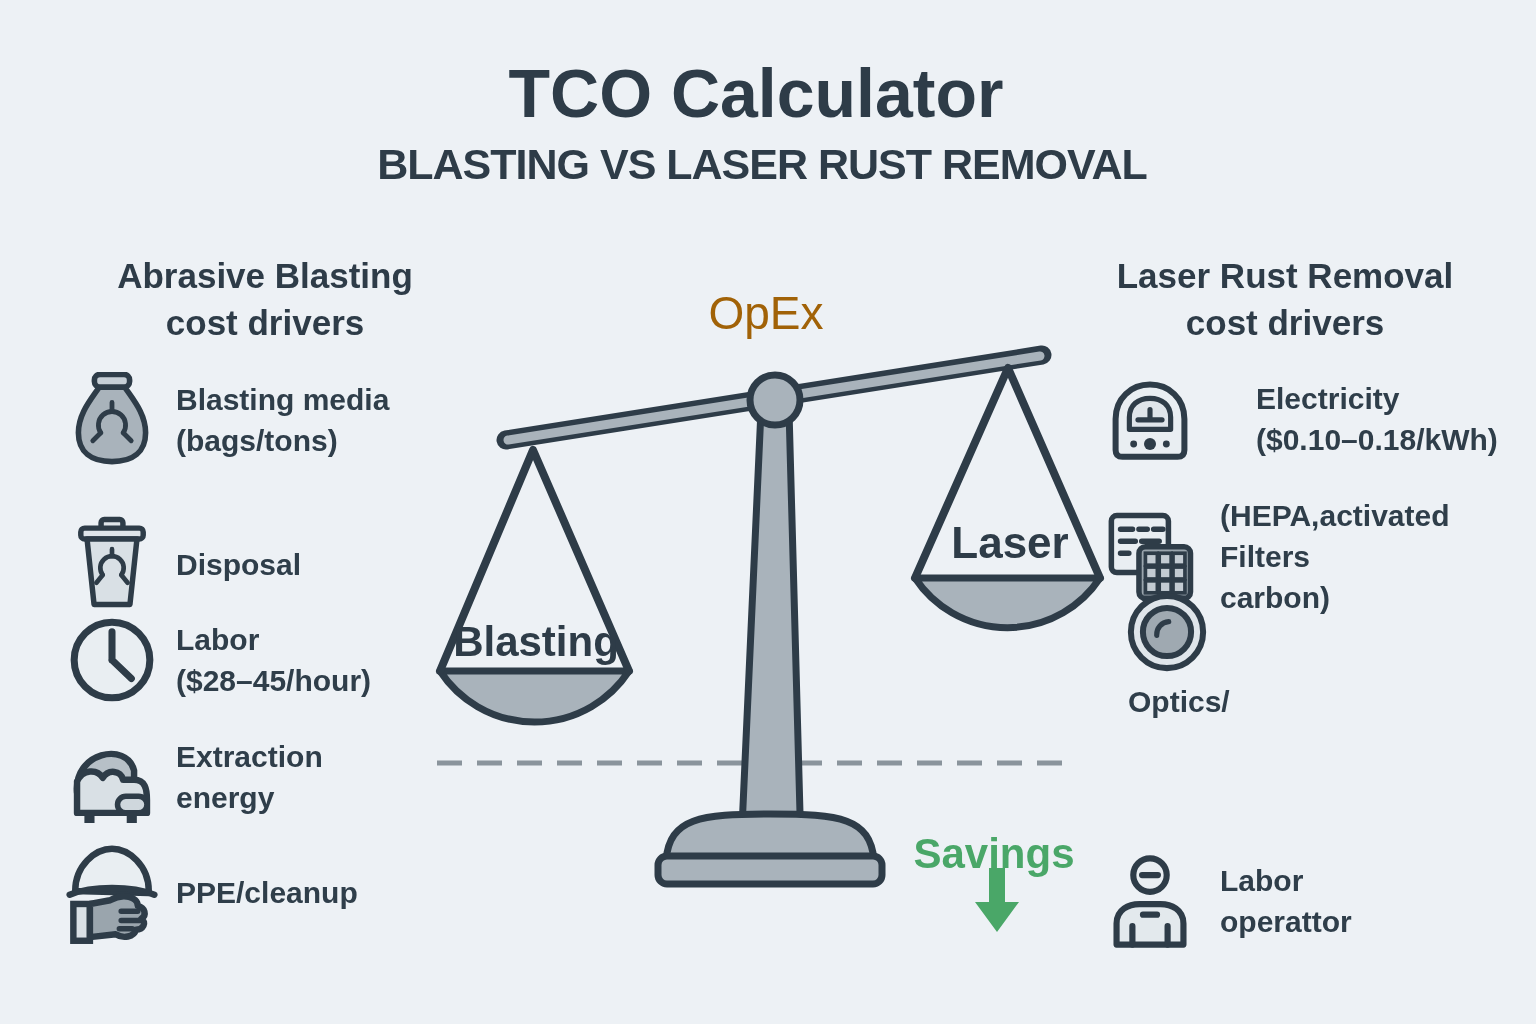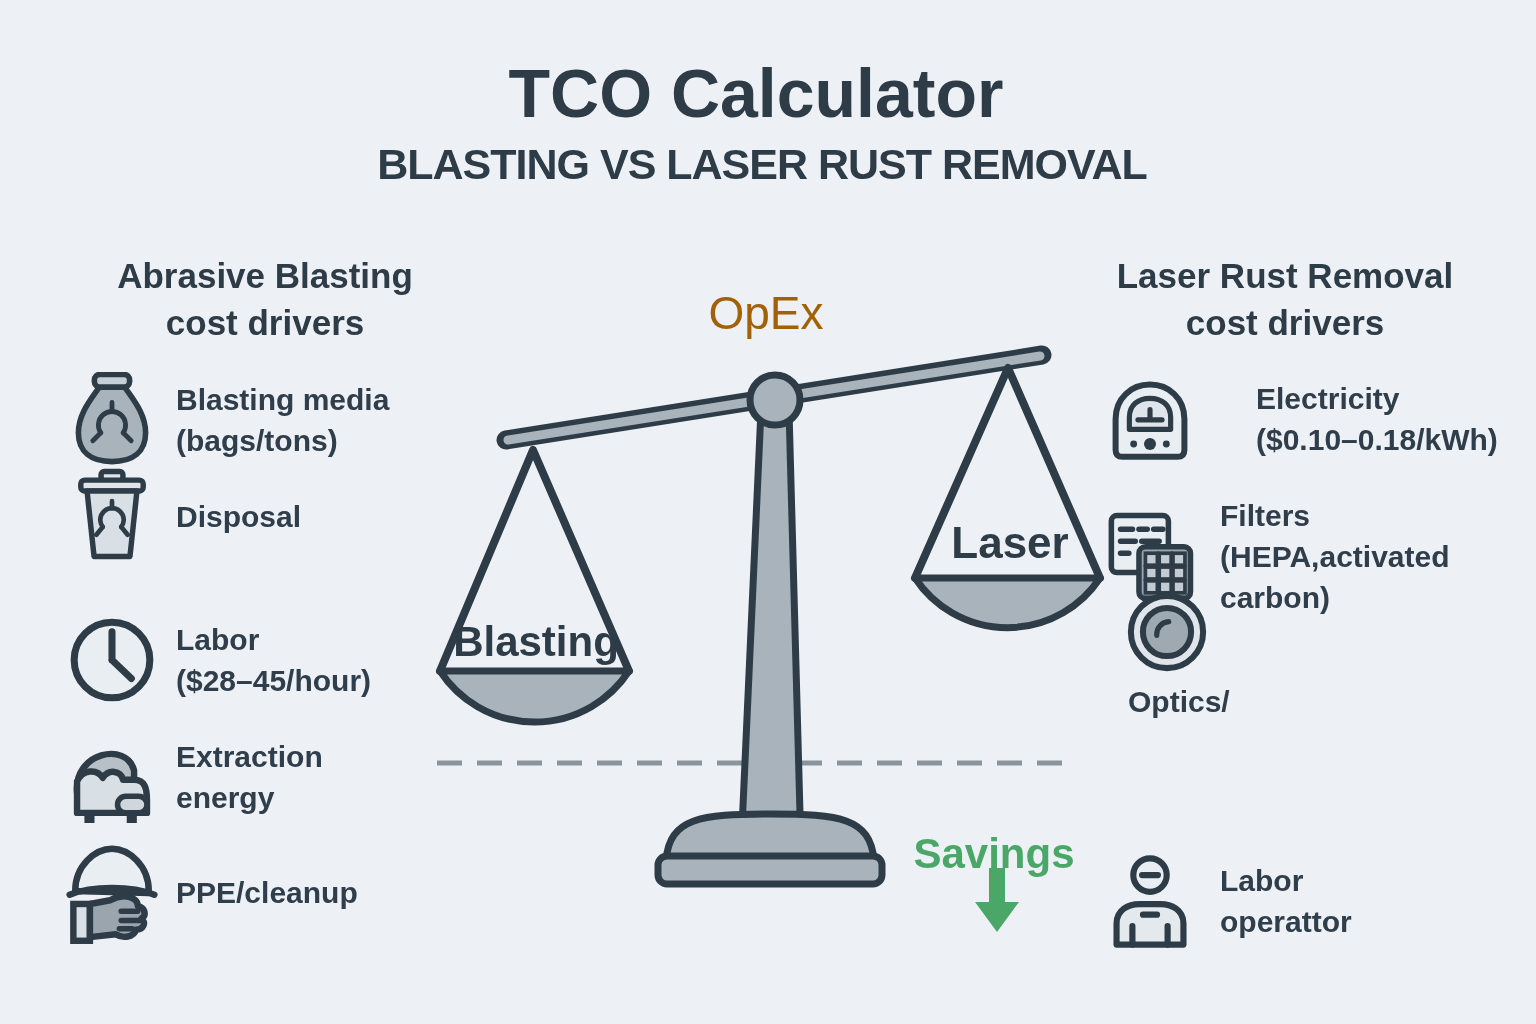--- a/index.html
+++ b/index.html
@@ -23,21 +23,21 @@
   .col-header.left  { left:65px;  top:252px; width:400px; }
   .col-header.right { left:1085px; top:252px; width:400px; }
 
   .row { position:absolute; display:flex; align-items:center;justify-content:flex-end; }
   .row .icon-box { width:92px; display:flex; justify-content:center; flex:0 0 92px; }
   .row .txt { font-size:30px; font-weight:600; line-height:41px; color:#2f3e4a; }
   .left-row  { left:66px;  } .left-row  .txt { margin-left:18px; }
   .right-row { left:1104px;} .right-row .txt { margin-left:24px; }
 
   .lr1 { top:366px; height:108px; }
-  .lr2 { top:466px; height:100px; }
+  .lr2 { top:514px; height:100px; }
   .lr3 { top:612px; height:96px;  }
   .lr4 { top:724px; height:106px; }
   .lr5 { top:832px; height:120px; }
   .rr1 { top:368px; height:102px;gap:36px; }
   .rr2 { top:494px; height:124px; }
   .rr3 { top:632px; height:90px;flex-direction:column;  }
   .rr4 { top:746px; height:90px;  }
   .rr5 { top:850px; height:102px; }
 
   .opex-label {
@@ -171,22 +171,22 @@
         <rect x="75" y="47" width="13" height="13" fill="#c3cbd2" stroke="#2e3c48" stroke-width="4"></rect>
         <rect x="45" y="62" width="13" height="13" fill="#c3cbd2" stroke="#2e3c48" stroke-width="4"></rect>
         <rect x="60" y="62" width="13" height="13" fill="#c3cbd2" stroke="#2e3c48" stroke-width="4"></rect>
         <rect x="75" y="62" width="13" height="13" fill="#c3cbd2" stroke="#2e3c48" stroke-width="4"></rect>
         <rect x="45" y="77" width="13" height="13" fill="#c3cbd2" stroke="#2e3c48" stroke-width="4"></rect>
         <rect x="60" y="77" width="13" height="13" fill="#c3cbd2" stroke="#2e3c48" stroke-width="4"></rect>
         <rect x="75" y="77" width="13" height="13" fill="#c3cbd2" stroke="#2e3c48" stroke-width="4"></rect>
       </svg>
     </div>
     <div class="txt">
+      <div>(HEPA,activated</div>
       <div>Filters</div>
-      <div>(HEPA,activated</div>
       <div>carbon)</div>
     </div>
   </div>
 
   <div class="row right-row rr3">
     <div class="icon-box">
       <svg class="ic" width="86" height="86" viewBox="0 0 100 100">
         <circle cx="50" cy="50" r="42" fill="#dfe5ea" stroke="#2e3c48" stroke-width="7"></circle>
         <circle cx="50" cy="50" r="28" fill="#9fa9b1" stroke="#2e3c48" stroke-width="7"></circle>
         <path d="M38 54 A15 15 0 0 1 52 38" fill="none" stroke="#2e3c48" stroke-width="6" stroke-linecap="round"></path>

